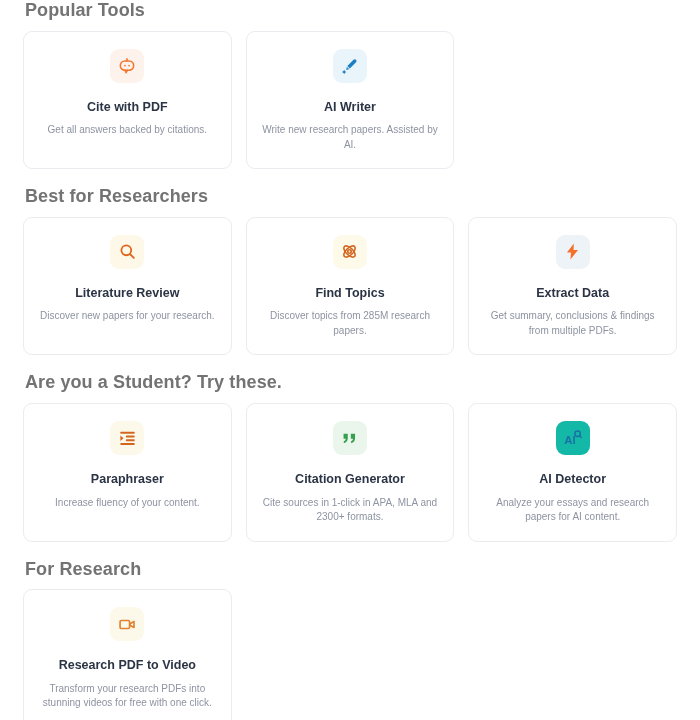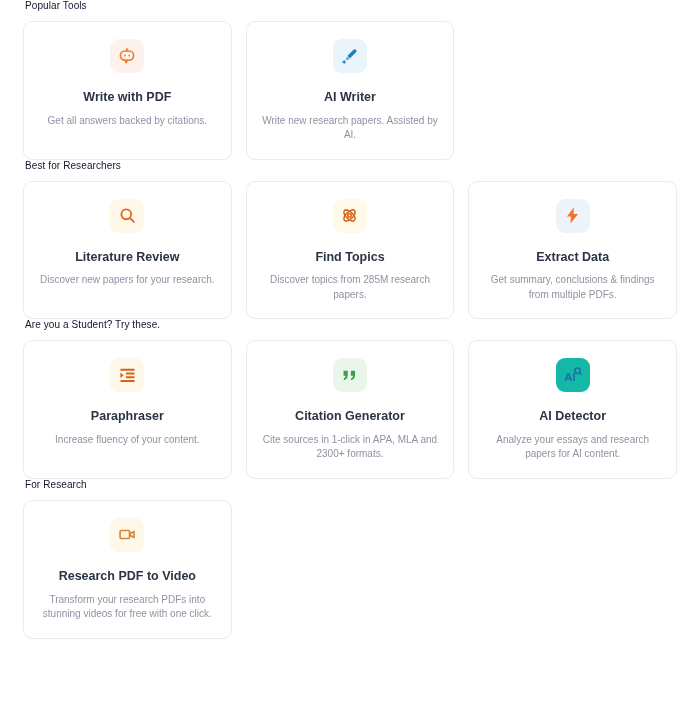--- a/index.html
+++ b/index.html
@@ -14,28 +14,28 @@
   }
   .page {
     width: 700px;
     height: 720px;
     padding: 0 23px;
     overflow: hidden;
     position: relative;
   }
   .section { margin: 0; }
   .section-title {
-    font-size: 10px;
-    font-weight: 400;
-    color: #0f172a;
+    font-size: 18px;
+    font-weight: 700;
+    color: #737373;
     letter-spacing: 0.1px;
     margin: 0 0 9px 2px;
     line-height: 1.2;
   }
-  .section + .section { }
+  .section + .section { margin-top: 17px; }
   .grid {
     display: grid;
     grid-template-columns: repeat(3, 1fr);
     gap: 14px;
   }
   .card {
     border: 1px solid #ececf0;
     border-radius: 9px;
     background: #fff;
     padding: 17px 14px 16px;
@@ -86,21 +86,21 @@
       <div class="card">
         <div class="icon-tile" style="background:#fdf3ec">
           <svg width="20" height="20" viewBox="0 0 24 24" fill="none" stroke="#f4772e" stroke-width="1.9" stroke-linecap="round" stroke-linejoin="round">
             <rect x="4" y="6" width="16" height="11" rx="5.5"></rect>
             <circle cx="9.5" cy="11.5" r="1.1" fill="#f4772e" stroke="none"></circle>
             <circle cx="14.5" cy="11.5" r="1.1" fill="#f4772e" stroke="none"></circle>
             <path d="M12 3.2v2.6"></path>
             <path d="M9.5 17l1.4 3 1.6-3"></path>
           </svg>
         </div>
-        <div class="card-title">Write with PDF</div>
+        <div class="card-title">Cite with PDF</div>
         <div class="card-desc">Get all answers backed by citations.</div>
       </div>
 
       <div class="card">
         <div class="icon-tile" style="background:#eaf4fb">
           <svg width="20" height="20" viewBox="0 0 24 24">
             <path d="M19.2 4.6a2.1 2.1 0 0 0-3 0l-7.4 7.4 3 3 7.4-7.4a2.1 2.1 0 0 0 0-3z" fill="#1b7fc4"></path>
             <path d="M8.2 12.8l3 3-3.9 1 .9-4z" fill="#2a8fd0"></path>
             <path d="M5 16.6l1 1.6 1.7 1-1.7 1L5 21.8l-1-1.6-1.7-1 1.7-1L5 16.6z" fill="#1b7fc4"></path>
           </svg>

